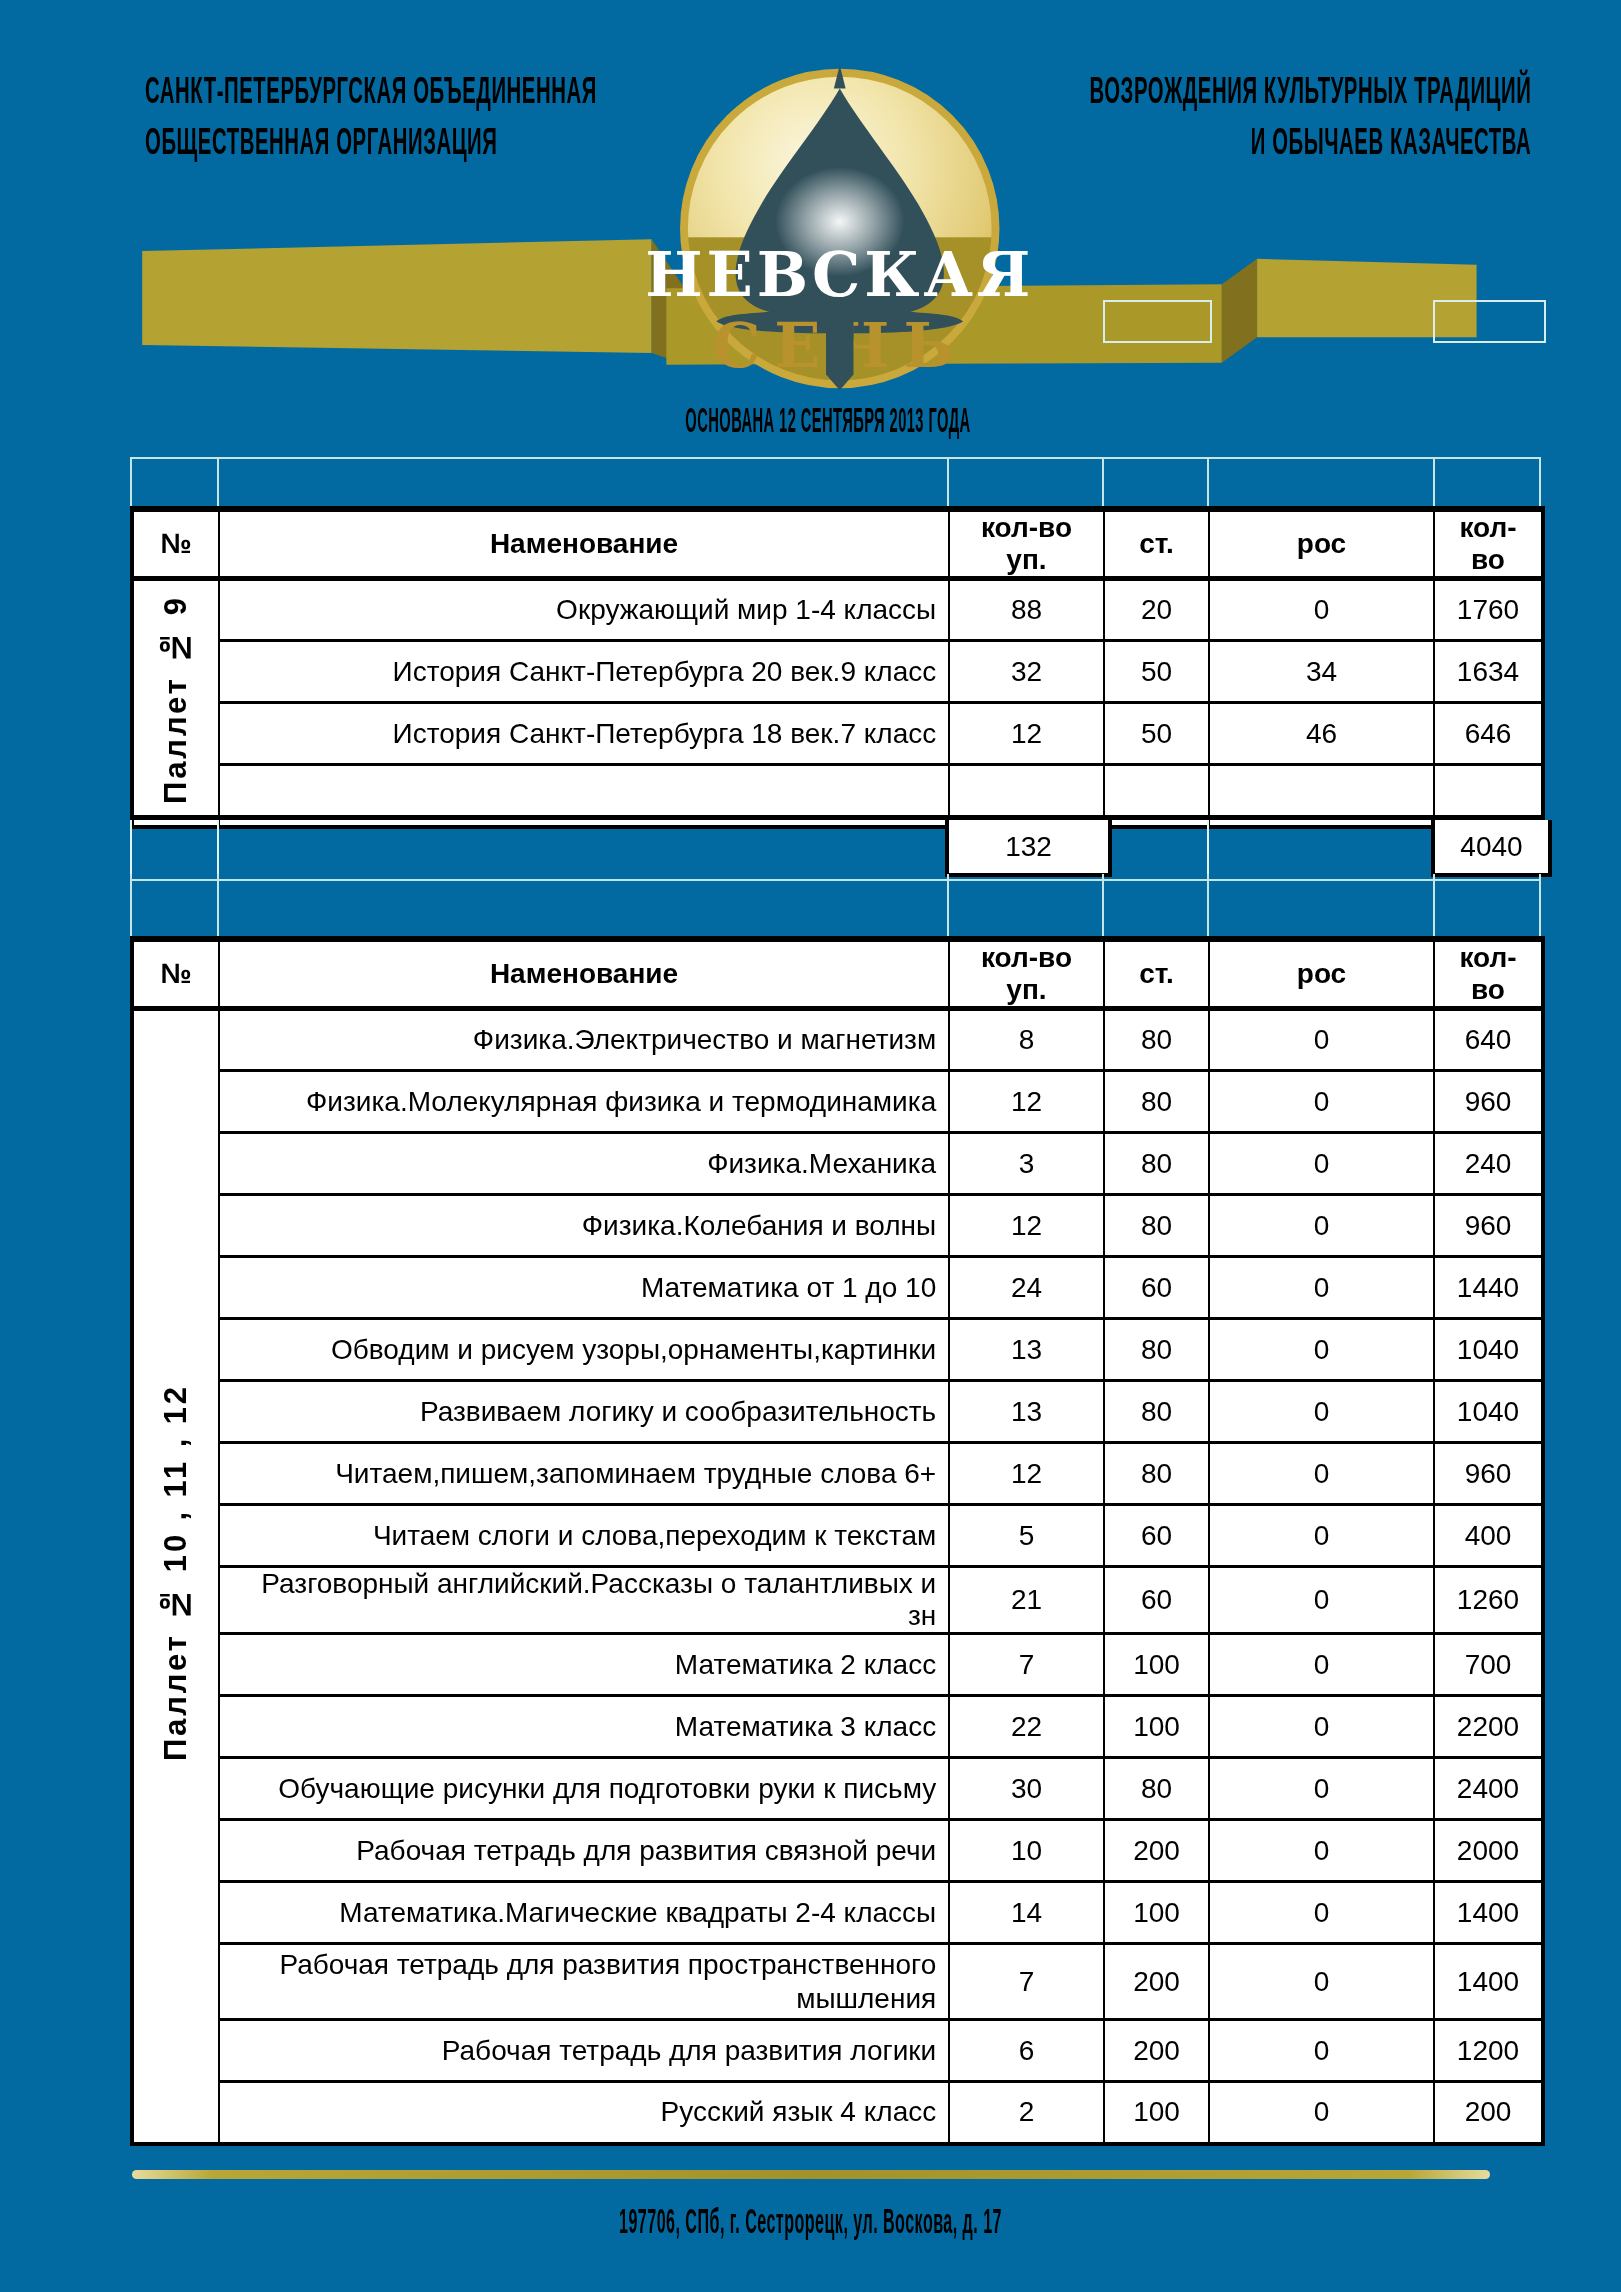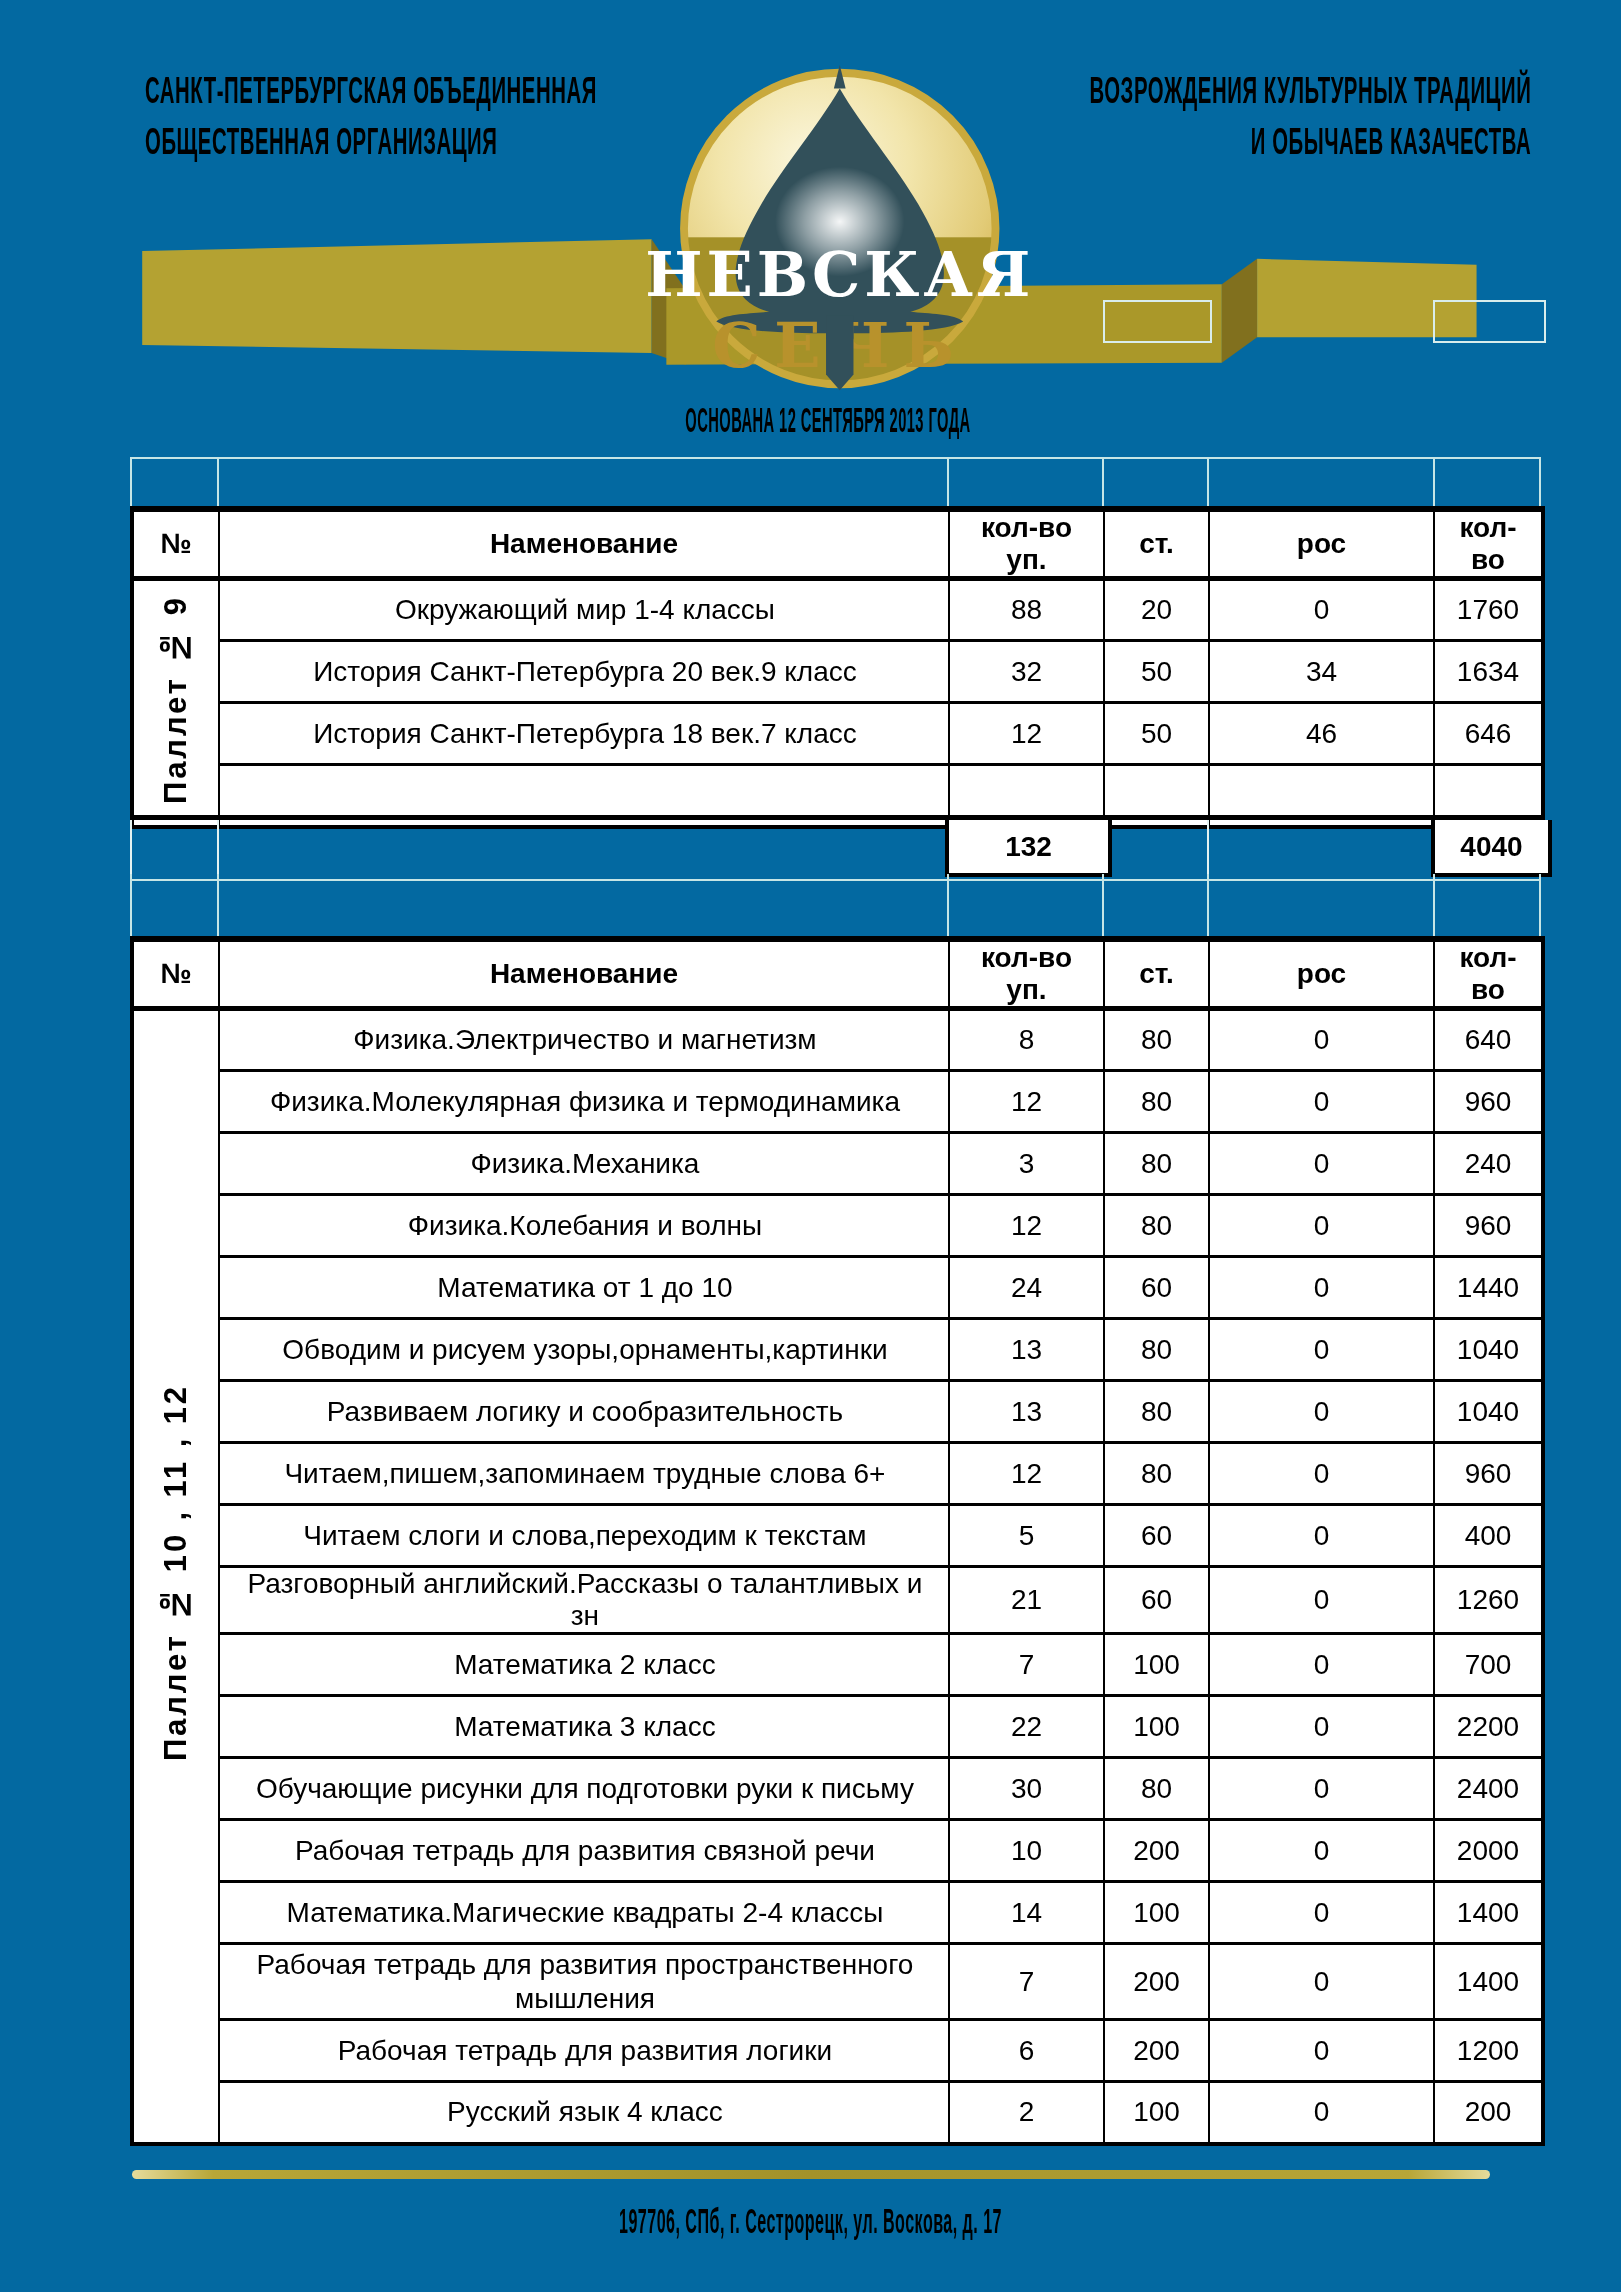--- a/index.html
+++ b/index.html
@@ -33,40 +33,40 @@
   #strip-mid{top:874px;height:62px;}
 
   
   .tbl{position:absolute;left:130px;border-collapse:collapse;table-layout:fixed;
        width:1411px;background:#fff;border:4.9px solid #000;}
   .tbl td{border:2.9px solid #000;border-top-width:3.9px;border-bottom-width:3.9px;
           font-size:28px;vertical-align:middle;padding:0 11.8px;overflow:hidden;}
   .tbl tr{height:62px;}
   .tbl tr.hdr{height:60px;}
   .tbl tr.hdr td{border-top-width:6.9px;border-bottom-width:5.9px;font-weight:bold;text-align:center;}
-  .tbl td.name{text-align:center;padding-left:13.7px;}
+  .tbl td.name{text-align:right;padding-left:13.7px;}
   .tbl td.num{text-align:center;}
   .tbl td.label-cell{text-align:center;padding:0;}
   .vlabel{writing-mode:vertical-rl;transform:rotate(180deg);display:inline-block;
           font-weight:bold;font-size:31px;letter-spacing:2.9px;white-space:nowrap;}
   #tbl1{top:506px;}
   #tbl2{top:936px;}
   #tbl2 tbody tr:nth-child(16){height:76px;}
   #tbl2 tbody tr:nth-child(16) td.name{line-height:1.2;}
 
   
   .totals{position:absolute;left:130px;top:815px;width:1411px;height:59px;
           border-top:5.9px solid #000;border-bottom:2px solid #c6e6e6;
           background:
             linear-gradient(#e4f3f2,#e4f3f2) 0px    0/2px 100% no-repeat,
             linear-gradient(#e4f3f2,#e4f3f2) 87px   0/2px 100% no-repeat,
             linear-gradient(#e4f3f2,#e4f3f2) 1077px 0/2px 100% no-repeat;}
   .tot-box{position:absolute;top:0;border:4.9px solid #000;border-top:none;
            display:flex;align-items:center;justify-content:center;
-           font-weight:bold;font-size:28px;background:#fff;}
+           font-weight:normal;font-size:28px;background:#fff;}
   .tot-box.b1{left:815px;width:159px;height:53px;}
   .tot-box.b2{left:1301px;width:113px;height:53px;text-align:center;}
 
   
   .gold-line{position:absolute;left:132px;top:2170px;width:1358px;height:8.8px;border-radius:4.9px;
              background:linear-gradient(90deg,#e6dc9c 0%,#b8a637 6%,#a3922a 50%,#b8a637 94%,#e6dc9c 100%);}
   .address{position:absolute;left:0;top:2201px;width:1621px;text-align:center;
            font-weight:bold;font-size:35px;transform:scaleX(0.46);transform-origin:center top;
            white-space:nowrap;letter-spacing:1px;}
 </style>

